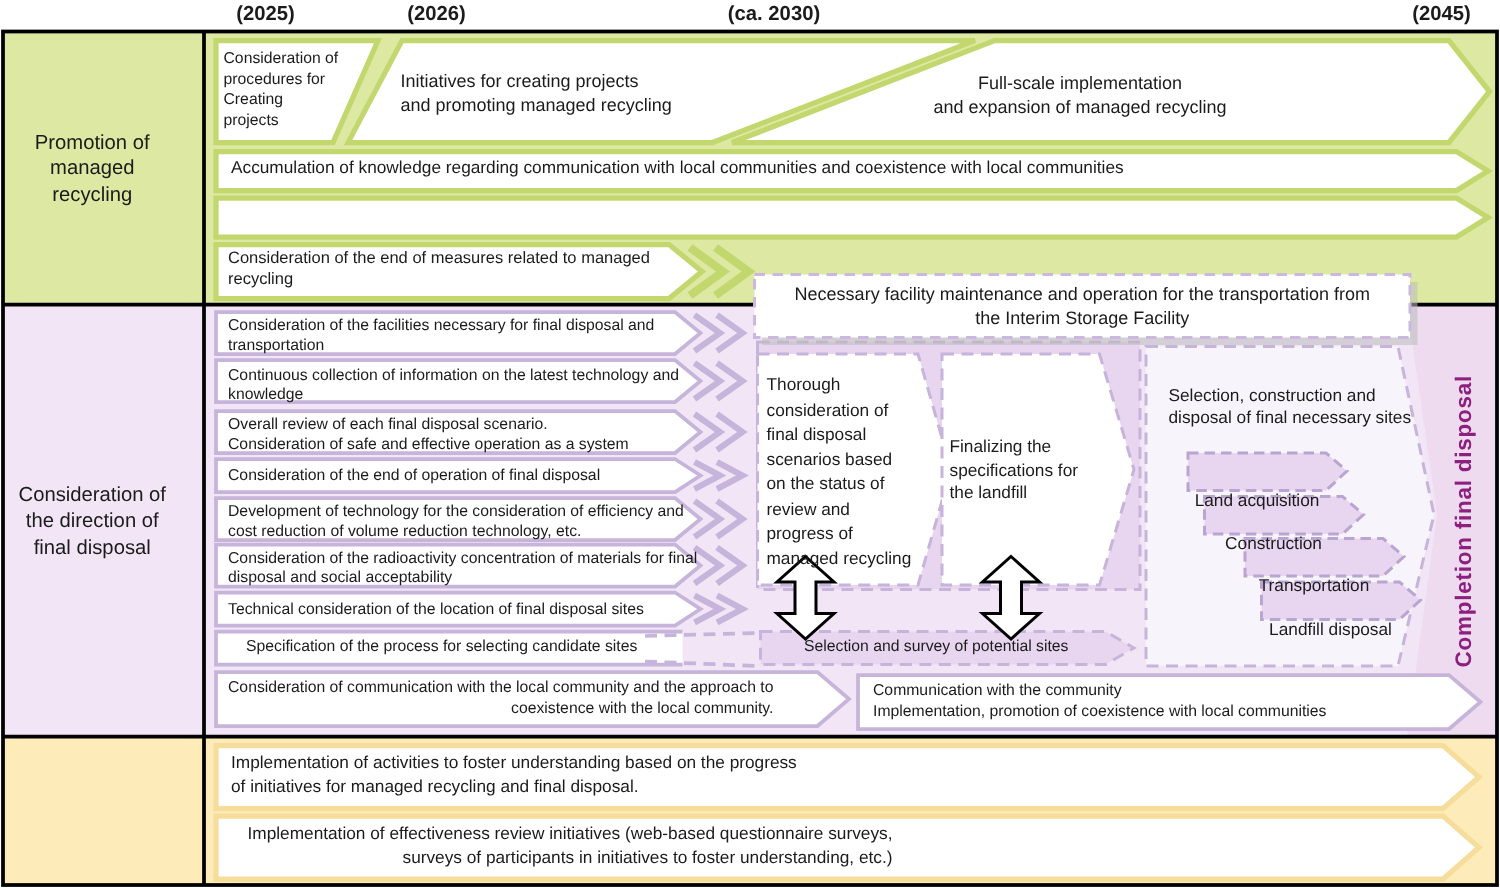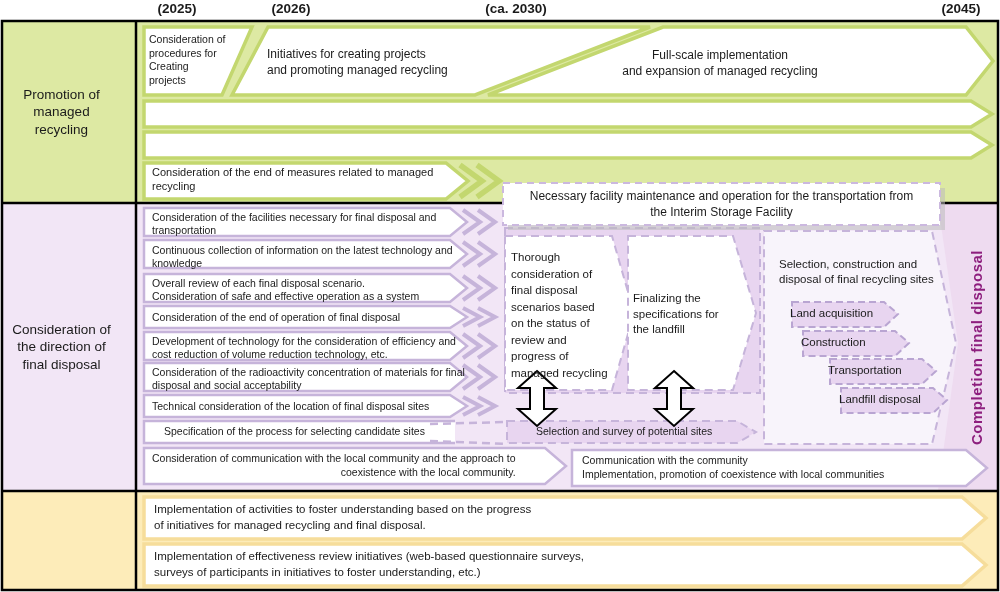--- a/index.html
+++ b/index.html
@@ -20,31 +20,31 @@
   .t-nf{left:505px;top:188px;width:433px;text-align:center;font-size:12px;line-height:1.35;}
   .pitem{left:152px;font-size:10.5px;line-height:1.25;}
   .t-p1{top:211px;}.t-p2{top:244px;}.t-p3{top:277px;}.t-p4{top:311px;}
   .t-p5{top:335px;}.t-p6{top:366px;}.t-p7{top:400px;}.t-p8{top:425px;margin-left:12px;}
   .t-p9{left:152px;top:452px;font-size:10.5px;line-height:1.3;text-align:right;}
   .t-m1{left:511px;top:249px;font-size:11.5px;line-height:1.44;}
   .t-m2{left:633px;top:291px;font-size:11.5px;line-height:1.35;}
   .t-sel{left:536px;top:425px;font-size:10.5px;white-space:nowrap;}
   .t-comm{left:582px;top:453px;font-size:10.5px;line-height:1.35;}
   .t-rhead{left:779px;top:257px;font-size:11.5px;line-height:1.3;}
-  .chiptxt{font-size:11.5px;width:96px;white-space:nowrap;}
+  .chiptxt{font-size:11.5px;width:96px;text-align:center;white-space:nowrap;margin-top:21px;}
   .t-c1{left:790px;top:307px;}.t-c2{left:801px;top:336px;}
   .t-c3{left:828px;top:364px;}.t-c4{left:839px;top:393px;}
   .t-completion{
     left:956px;top:206px;width:40px;height:282px;
     writing-mode:vertical-rl;transform:rotate(180deg);
     display:flex;align-items:center;justify-content:center;
     font-weight:bold;font-size:15px;color:#8d1f7e;letter-spacing:.5px;white-space:nowrap;
   }
   .t-y1{left:154px;top:501px;font-size:11.5px;line-height:1.4;}
-  .t-y2{left:154px;top:548px;font-size:11.5px;line-height:1.4;}
+  .t-y2{left:165px;top:548px;font-size:11.5px;line-height:1.4;text-align:right;}
 </style>
 </head>
 <body>
 
 <div id="stage">
 
   <svg id="shapes" width="1000" height="592" viewBox="0 0 1000 592">
 
     <rect x="2" y="21" width="996" height="182" fill="#dde9a3"></rect>
     <rect x="2" y="203" width="996" height="288" fill="#f2e6f6"></rect>
@@ -135,20 +135,21 @@
 final disposal</div>
 
   <div class="txt t-g1">Consideration of
 procedures for
 Creating
 projects</div>
   <div class="txt t-g2">Initiatives for creating projects
 and promoting managed recycling</div>
   <div class="txt t-g3">Full-scale implementation
 and expansion of managed recycling</div>
+  <div class="txt t-g4">Accumulation of knowledge regarding communication with local communities and coexistence with local communities</div>
   <div class="txt t-g6">Consideration of the end of measures related to managed
 recycling</div>
 
   <div class="txt t-nf">Necessary facility maintenance and operation for the transportation from
 the Interim Storage Facility</div>
 
   <div class="txt pitem t-p1">Consideration of the facilities necessary for final disposal and
 transportation</div>
   <div class="txt pitem t-p2">Continuous collection of information on the latest technology and
 knowledge</div>
@@ -173,21 +174,21 @@
 progress of
 managed recycling</div>
   <div class="txt t-m2">Finalizing the
 specifications for
 the landfill</div>
   <div class="txt t-sel">Selection and survey of potential sites</div>
   <div class="txt t-comm">Communication with the community
 Implementation, promotion of coexistence with local communities</div>
 
   <div class="txt t-rhead">Selection, construction and
-disposal of final recycling sites</div>
+disposal of final necessary sites</div>
   <div class="txt chiptxt t-c1">Land acquisition</div>
   <div class="txt chiptxt t-c2">Construction</div>
   <div class="txt chiptxt t-c3">Transportation</div>
   <div class="txt chiptxt t-c4">Landfill disposal</div>
   <div class="txt t-completion">Completion final disposal</div>
 
   <div class="txt t-y1">Implementation of activities to foster understanding based on the progress
 of initiatives for managed recycling and final disposal.</div>
   <div class="txt t-y2">Implementation of effectiveness review initiatives (web-based questionnaire surveys,
 surveys of participants in initiatives to foster understanding, etc.)</div>

